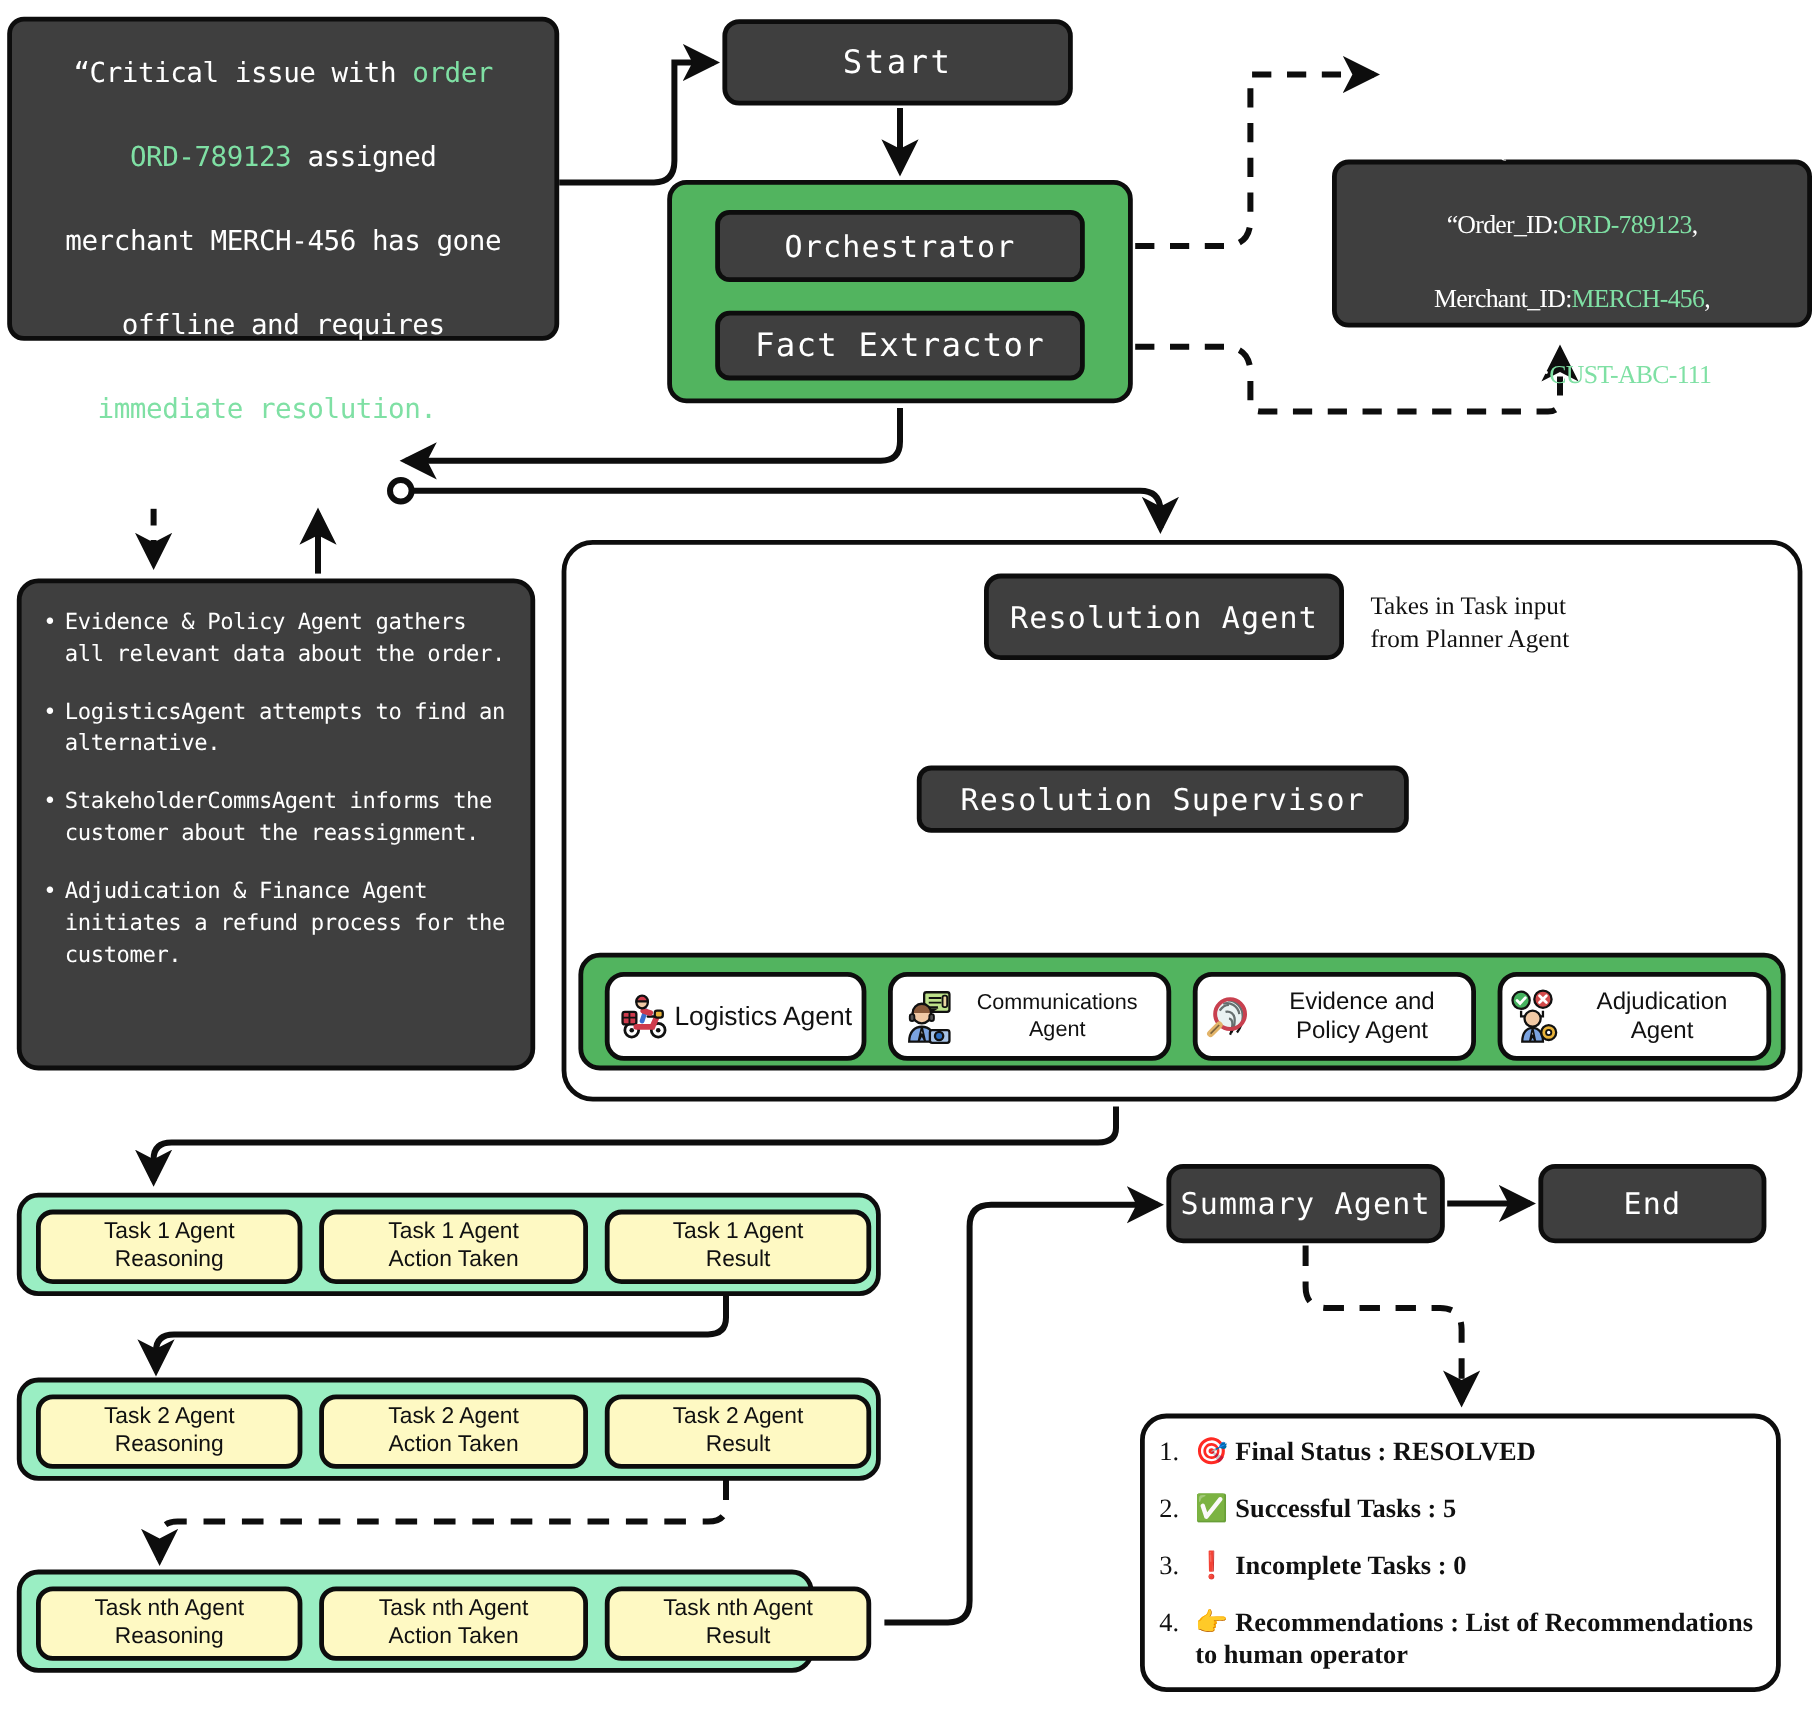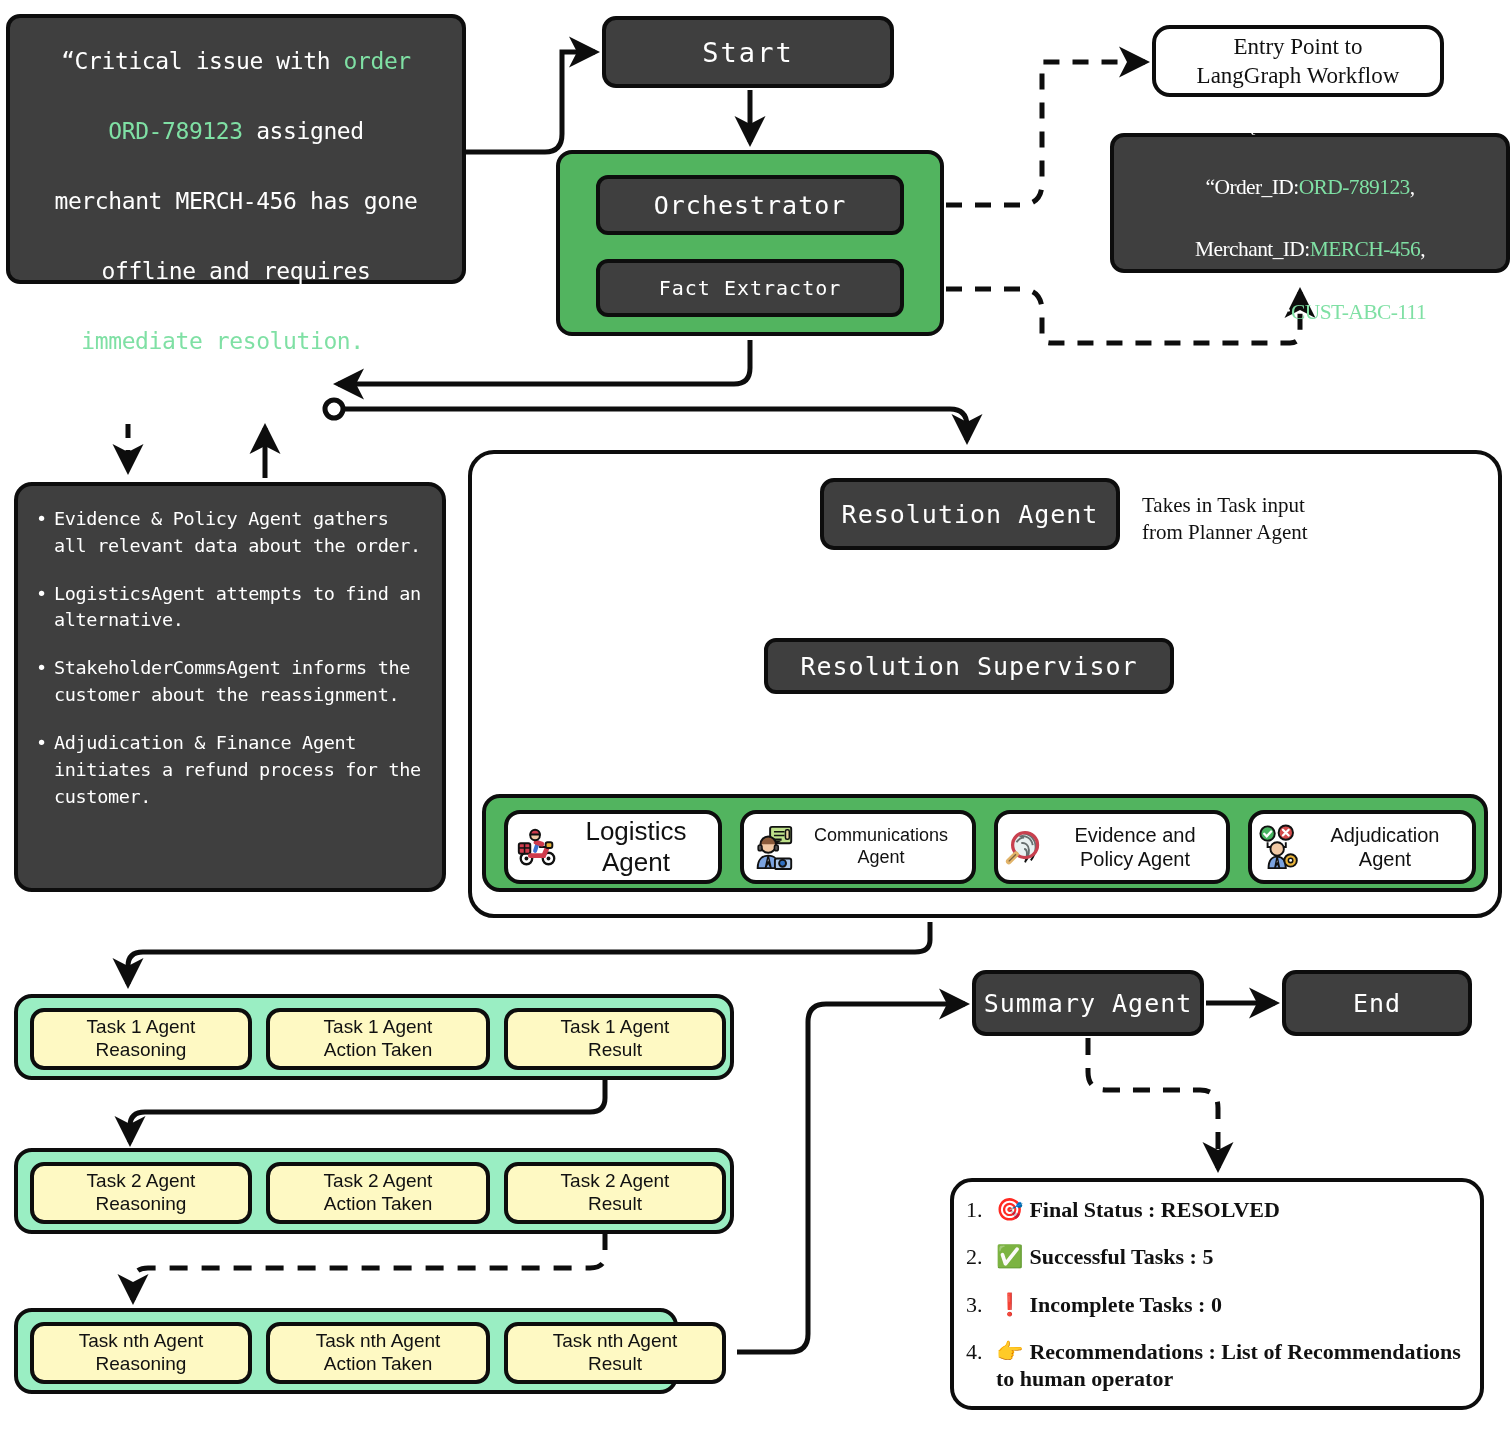--- a/index.html
+++ b/index.html
@@ -15,21 +15,21 @@
   .mint-band{background:#9aeec3;border:4px solid #0d0d0d;border-radius:18px;position:absolute;box-sizing:border-box;}
   .plain-box{position:absolute;box-sizing:border-box;border:4px solid #0d0d0d;border-radius:26px;background:#fff;}
 
   .green-txt{color:#7fe0a4;}
 
   #disruption{left:6px;top:14px;width:460px;height:270px;padding:10px 16px;line-height:1.52;
       font-size:23px;letter-spacing:-0.4px;white-space:pre-line;}
   #start{left:602px;top:16px;width:292px;height:72px;font-size:27px;letter-spacing:2px;}
   #orchgroup{left:556px;top:150px;width:388px;height:186px;}
   #orchestrator{left:596px;top:175px;width:308px;height:60px;font-size:25px;letter-spacing:1px;border-radius:12px;}
-  #factextractor{left:596px;top:259px;width:308px;height:58px;font-size:20px;letter-spacing:1px;border-radius:12px;}
+  #factextractor{left:596px;top:259px;width:308px;height:58px;font-size:27px;letter-spacing:1px;border-radius:12px;}
   #entrypoint{left:1152px;top:25px;width:292px;height:72px;font-size:23px;line-height:1.28;border-radius:18px;}
   #extractedfact{left:1110px;top:133px;width:400px;height:140px;padding:6px 8px;
       font-size:21.5px;line-height:1.45;letter-spacing:-0.6px;white-space:pre-line;font-family:Liberation Serif, serif;}
 
   #planner{left:20px;top:348px;width:310px;height:72px;font-size:26px;letter-spacing:1px;}
   #bullets{left:14px;top:482px;width:432px;height:410px;background:#3f3f3f;border:4px solid #0d0d0d;
       border-radius:18px;color:#fff;padding:20px 14px 10px 14px;box-sizing:border-box;position:absolute;}
   #bullets ul{margin:0;padding:0 0 0 22px;list-style:none;}
   #bullets li{position:relative;font-family:"DejaVu Sans Mono","Liberation Mono",monospace;
       font-size:18.5px;line-height:1.45;letter-spacing:-0.35px;margin-bottom:21px;}
@@ -130,26 +130,20 @@
     <span>offline and requires</span><br>
     <span class="green-txt">immediate resolution.</span><span>”}</span>
   </div></div>
 
   <div class="node dark" id="start">Start</div>
 
   <div class="green-band" id="orchgroup"></div>
   <div class="node dark" id="orchestrator">Orchestrator</div>
   <div class="node dark" id="factextractor">Fact Extractor</div>
 
-  <div class="node white" id="entrypoint">
-      <div>
-    <span>Entry Point to</span><br>
-    <span>LangGraph Workflow</span>
-  </div>
-    </div>
 
   <div class="node dark" id="extractedfact"><div>
     <span>{ExtractedFact:</span><br>
     <span>“Order_ID:</span><span class="green-txt">ORD-789123</span><span>,</span><br>
     <span>Merchant_ID:</span><span class="green-txt">MERCH-456</span><span>,</span><br>
     <span>Customer_ID:</span><span class="green-txt">CUST-ABC-111</span><span>”}</span>
   </div></div>
 
 
   <div id="bullets">
@@ -181,21 +175,21 @@
         <path d="M11 20v11" stroke="#111" stroke-width="1.6"></path>
           <path d="M5 25h12" stroke="#111" stroke-width="1.6"></path>
         <path d="M17 33h14l4-9" fill="none" stroke="#cf3b4c" stroke-width="5" stroke-linecap="round"></path>
         <path d="M27 24h8" stroke="#111" stroke-width="2.2" stroke-linecap="round"></path>
         <rect x="33" y="19" width="7" height="6" rx="2" fill="#e8b33a" stroke="#111" stroke-width="2"></rect>
         <path d="M22 28l3-9" stroke="#3a6fd0" stroke-width="4.2" stroke-linecap="round"></path>
         <path d="M23 19l6 2" stroke="#cf3b4c" stroke-width="5" stroke-linecap="round"></path>
         <circle cx="22" cy="12" r="5" fill="#f1c9a5" stroke="#111" stroke-width="2"></circle>
         <path d="M17 11a5 5 0 0 1 10 0z" fill="#cf3b4c" stroke="#111" stroke-width="2"></path>
       </svg>
-      <span class="lbl" style="font-size:26px;"><span>Logistics Agent</span></span>
+      <span class="lbl" style="font-size:22px;"><span>Logistics Agent</span></span>
     </div>
 
     <div class="agent-card" style="left:254px;width:236px;">
       <svg class="agent-ico" viewBox="0 0 48 48">
         <rect x="21" y="3" width="22" height="17" rx="2" fill="#bde08a" stroke="#111" stroke-width="2"></rect>
         <path d="M25 21l5-3h-7z" fill="#bde08a" stroke="#111" stroke-width="2"></path>
         <path d="M25 8h11M25 12h11M25 16h8" stroke="#111" stroke-width="1.6"></path>
         <rect x="37" y="6" width="4" height="10" rx="1.6" fill="#e8d6a0" stroke="#111" stroke-width="1.6"></rect>
         <path d="M8 46c0-9 5-13 11-13s11 4 11 13z" fill="#7ba3e0" stroke="#111" stroke-width="2"></path>
         <path d="M19 33l-3 13 3-6 3 6z" fill="#fff" stroke="#111" stroke-width="1.6"></path>

